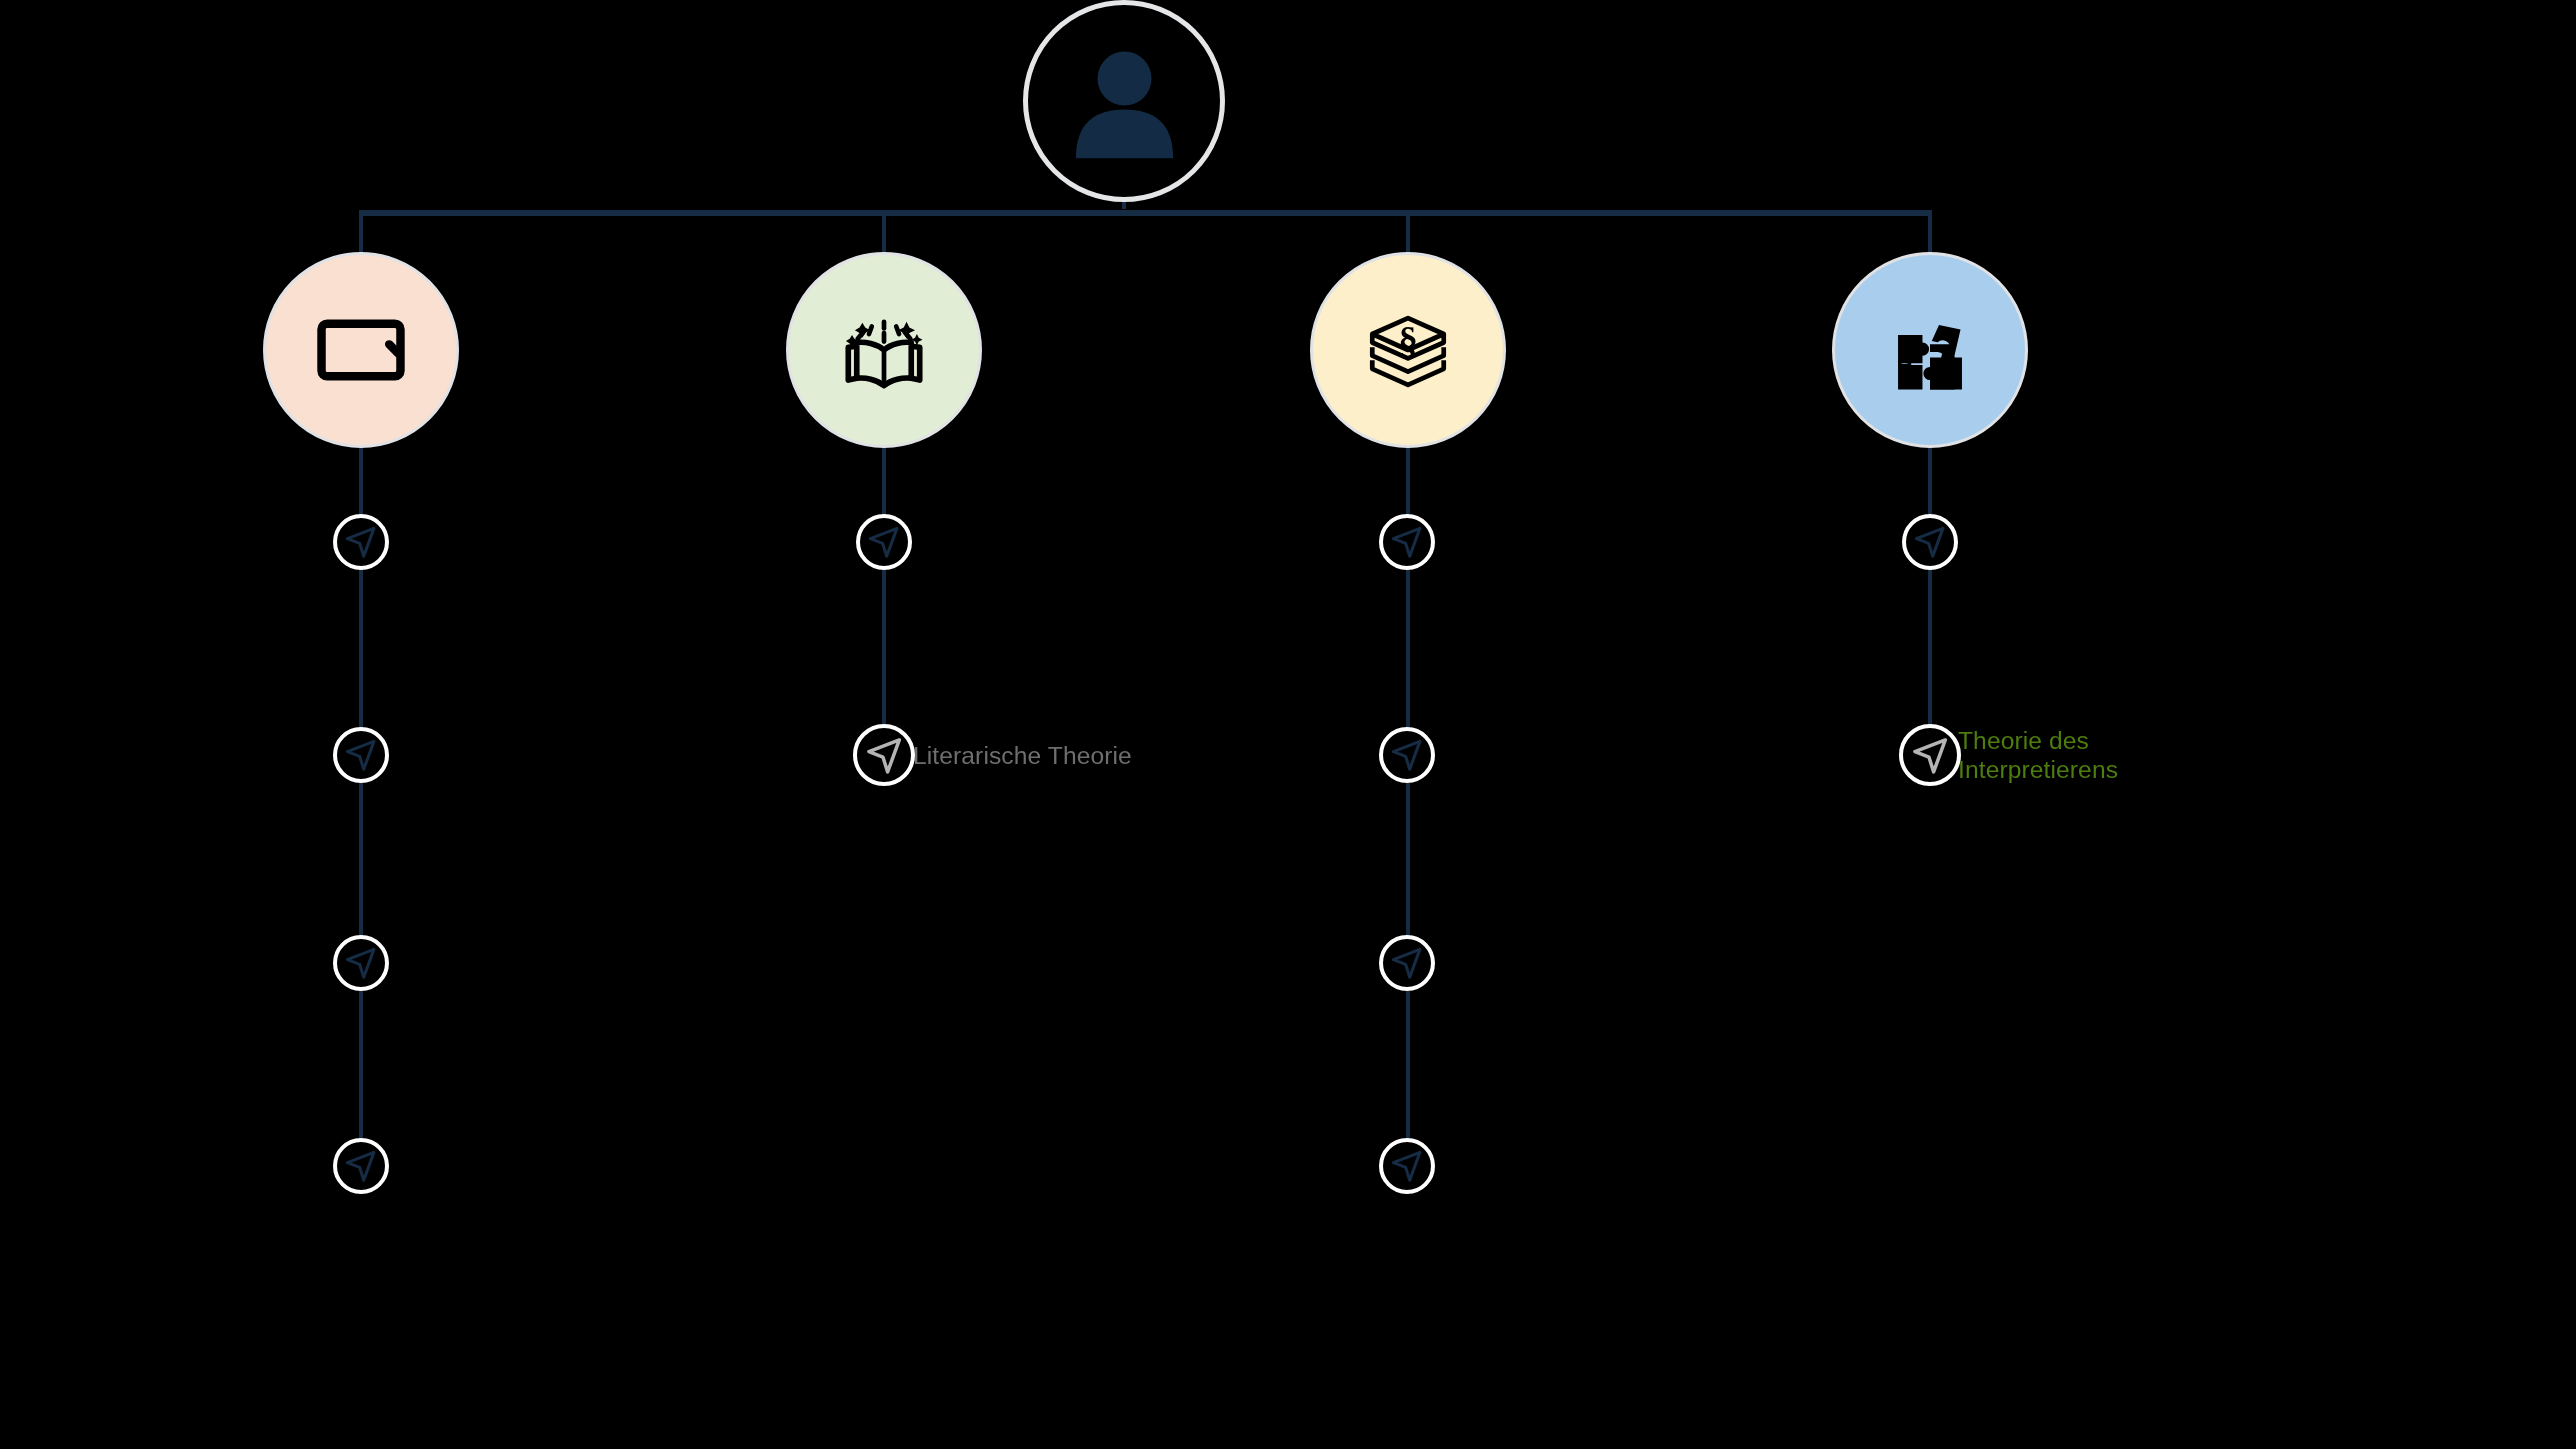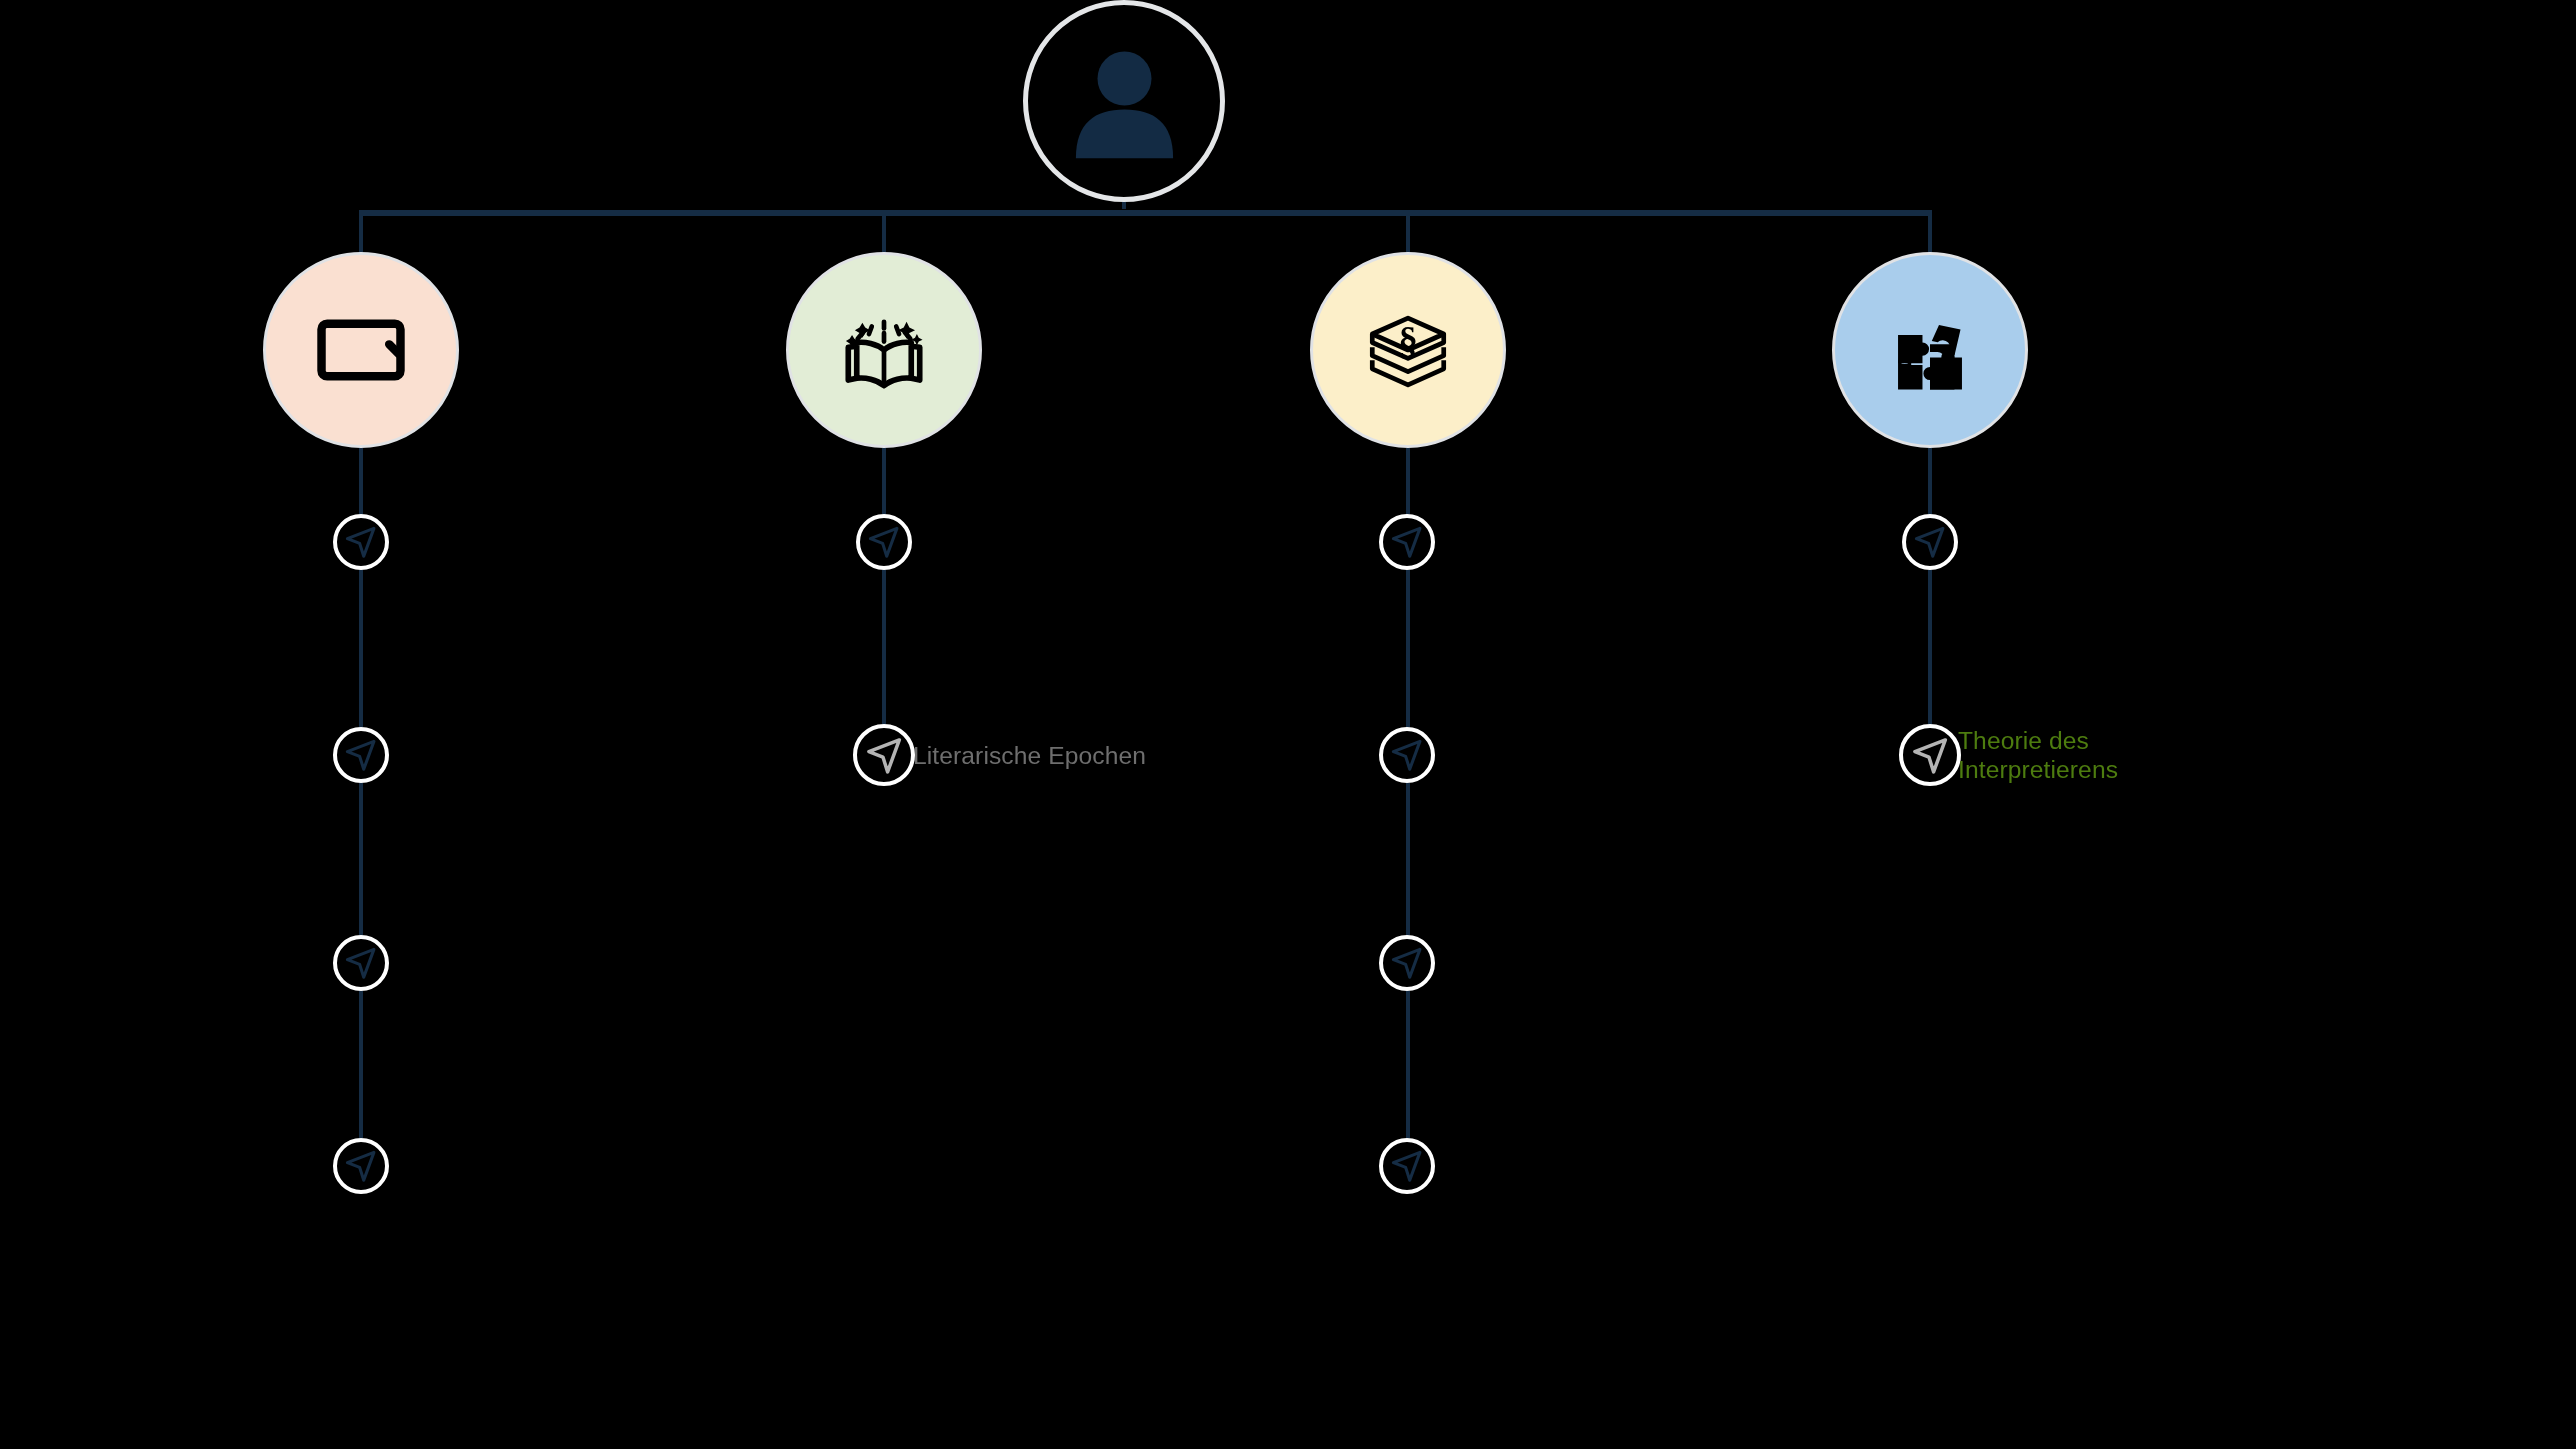--- a/index.html
+++ b/index.html
@@ -212,21 +212,21 @@
      </svg>
         </span>
       </div>
       <div class="leaf-node highlight" style="left: 853px; top: 724px; border-color: rgb(255, 255, 255);">
         <span>
           <svg viewBox="0 0 100 100" aria-hidden="true">
        <path d="M88 10 L10 40 L46 54 L58 92 Z" fill="none" stroke="#B4B4B4" stroke-width="9" stroke-linejoin="round" stroke-linecap="round"></path>
      </svg>
         </span>
       </div>
-      <div class="leaf-label" style="color: rgb(110, 110, 110); left: 913px; top: 741px;">Literarische Epochen</div>
+      <div class="leaf-label" style="color: rgb(110, 110, 110); left: 913px; top: 741px;">Literarische Theorie</div>
       <div class="leaf-node normal" style="left: 1379px; top: 514px; border-color: rgb(255, 255, 255);">
         <span>
           <svg viewBox="0 0 100 100" aria-hidden="true">
        <path d="M88 10 L10 40 L46 54 L58 92 Z" fill="none" stroke="#152C44" stroke-width="9" stroke-linejoin="round" stroke-linecap="round"></path>
      </svg>
         </span>
       </div>
       <div class="leaf-node normal" style="left: 1379px; top: 727px; border-color: rgb(255, 255, 255);">
         <span>
           <svg viewBox="0 0 100 100" aria-hidden="true">

